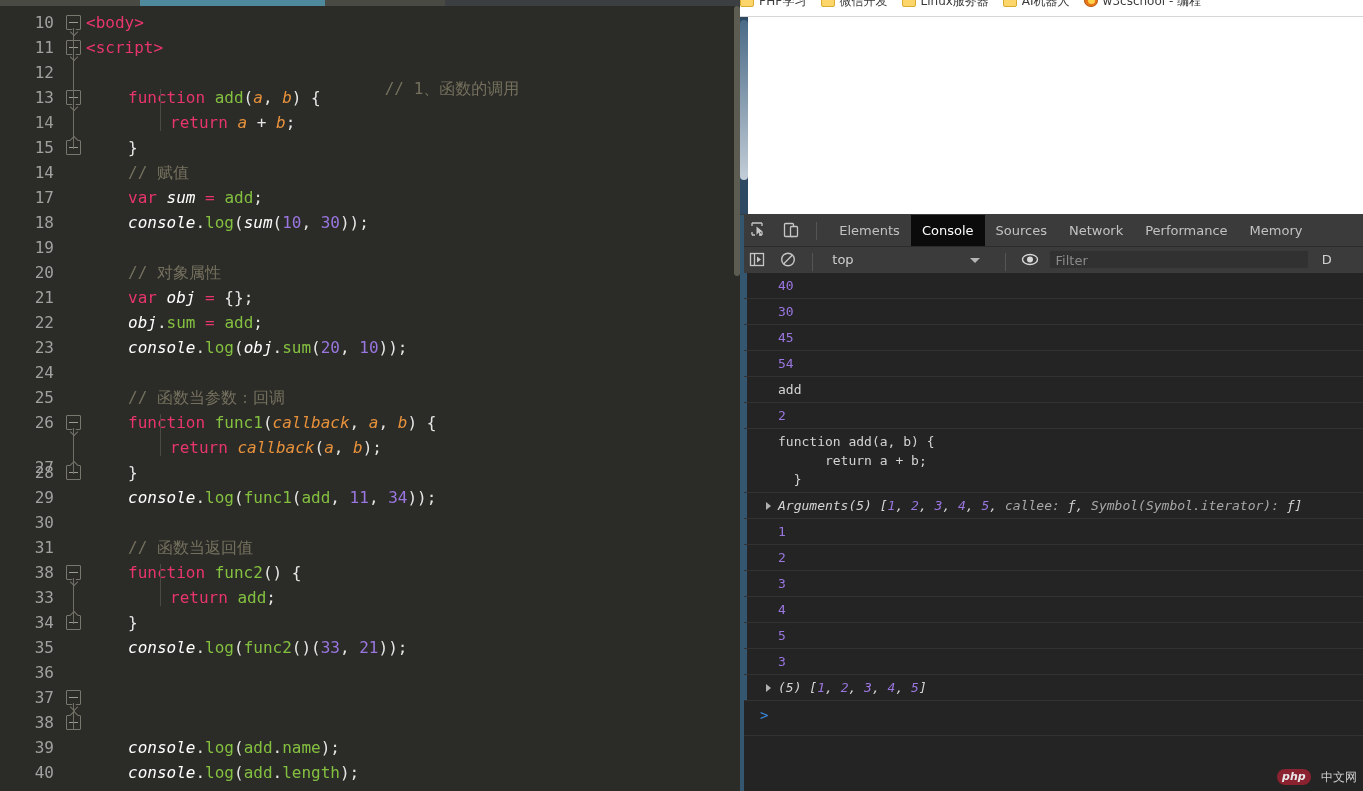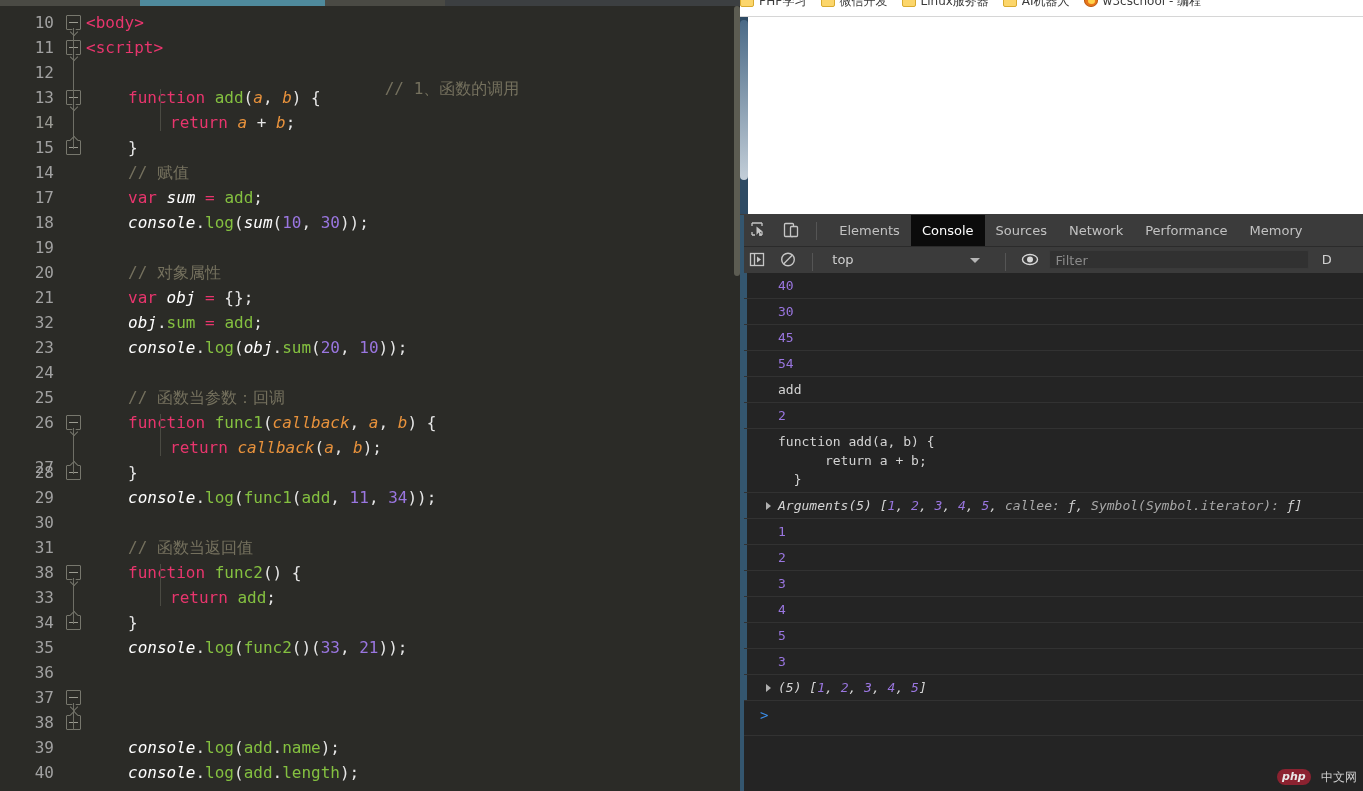--- a/index.html
+++ b/index.html
@@ -449,21 +449,21 @@
       <div class="ln" style="top: 54px;">12</div>
       <div class="ln" style="top: 79px;">13</div>
       <div class="ln cur" style="top: 104px;">14</div>
       <div class="ln" style="top: 129px;">15</div>
       <div class="ln" style="top: 154px;">14</div>
       <div class="ln" style="top: 179px;">17</div>
       <div class="ln" style="top: 204px;">18</div>
       <div class="ln" style="top: 229px;">19</div>
       <div class="ln" style="top: 254px;">20</div>
       <div class="ln" style="top: 279px;">21</div>
-      <div class="ln" style="top: 304px;">32</div>
+      <div class="ln" style="top: 304px;">22</div>
       <div class="ln" style="top: 329px;">23</div>
       <div class="ln" style="top: 354px;">24</div>
       <div class="ln" style="top: 379px;">25</div>
       <div class="ln" style="top: 404px;">26</div>
       <div class="ln" style="top: 449px;">27</div>
       <div class="ln" style="top: 454px;">28</div>
       <div class="ln" style="top: 479px;">29</div>
       <div class="ln" style="top: 504px;">30</div>
       <div class="ln" style="top: 529px;">31</div>
       <div class="ln" style="top: 554px;">38</div>

